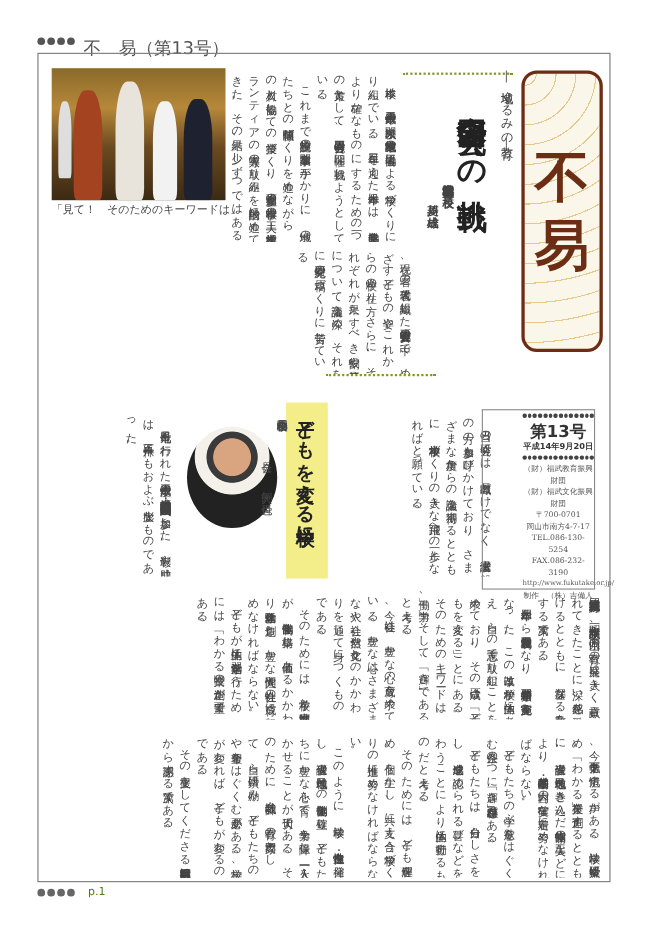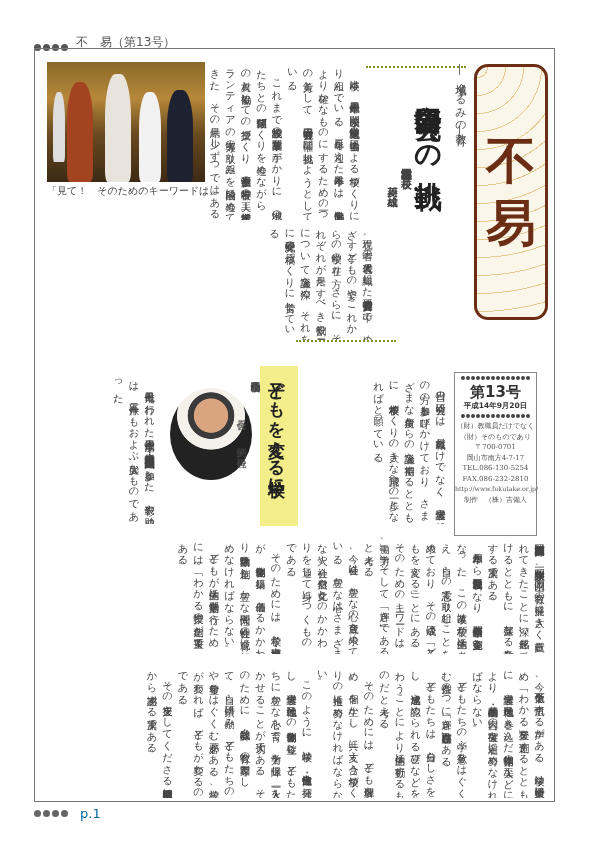--- a/index.html
+++ b/index.html
@@ -1,17 +1,17 @@
 <!DOCTYPE html>
 <html><head>
 <meta charset="utf-8">
 <style>
   html,body{margin:0;padding:0;background:#ffffff;}
   body{width:600px;height:848px;position:relative;overflow:hidden;font-family:"DejaVu Sans","Liberation Sans",sans-serif;color:#333;}
-  .hdr{position:absolute;left:34px;top:34px;font-size:12px;color:#555;display:flex;align-items:flex-end;gap:8px;}
+  .hdr{position:absolute;left:34px;top:34px;font-size:16px;color:#555;display:flex;align-items:flex-start;gap:8px;}
   .dots{display:flex;gap:2px;}
   .dots i{display:block;width:7px;height:7px;border-radius:50%;background:#555;}
   .frame{position:absolute;left:34px;top:48px;width:521px;height:754px;border:1.5px solid #777;box-sizing:border-box;}
   .vbox{writing-mode:vertical-rl;font-size:10.2px;line-height:15.5px;color:#444;position:absolute;overflow:hidden;letter-spacing:0.2px;}
   .vbox p{margin:0;}
   .ind{text-indent:1em;}
   .logo{position:absolute;left:474px;top:64px;width:74px;height:256px;border:3px solid #6b2e14;border-radius:14px;box-sizing:border-box;
     background:
       repeating-radial-gradient(circle at 0 0, transparent 0 10px, #e6c98d 10px 11px, transparent 11px 18px),
       #fbf6ea;
@@ -24,27 +24,27 @@
   .byline1 b{display:block;margin-top:18px;}
   .photo1{position:absolute;left:47px;top:62px;width:158px;height:120px;
     background:linear-gradient(180deg,#8a6a2a 0%,#b6883a 30%,#6a4a20 60%,#3c2a14 100%);overflow:hidden;}
   .photo1 .p{position:absolute;border-radius:40% 40% 10% 10%;}
   .caption1{position:absolute;left:47px;top:184px;font-size:10px;color:#444;font-family:"DejaVu Serif",serif;}
   .photo2{position:absolute;left:170px;top:388px;width:82px;height:92px;border-radius:50%;
     background:radial-gradient(circle at 50% 30%,#d9a480 0 22%,#3a3a3a 23% 30%,#f4f0ea 31% 44%,#222 45% 100%);}
   .title2{position:absolute;left:260px;top:366px;width:38px;height:160px;background:#f4ee8a;}
   .title2 .t{position:absolute;left:6px;top:4px;writing-mode:vertical-rl;font-family:"DejaVu Serif",serif;font-weight:bold;font-size:17px;color:#222;}
   .byline2{position:absolute;writing-mode:vertical-rl;font-family:"DejaVu Serif",serif;font-size:10px;color:#444;top:374px;}
-  .infobox{position:absolute;left:454px;top:372px;width:83px;height:164px;border:1px solid #888;box-sizing:border-box;text-align:center;font-size:7px;color:#555;font-family:"DejaVu Serif",serif;}
+  .infobox{position:absolute;left:438px;top:372px;width:103px;height:164px;border:1px solid #888;box-sizing:border-box;text-align:center;font-size:7px;color:#555;font-family:"DejaVu Serif",serif;padding-left:36px;}
   .infobox .dl{display:flex;justify-content:center;gap:1px;margin:3px 0;}
   .infobox .dl i{display:block;width:4px;height:4px;border-radius:50%;background:#444;}
   .infobox .no{font-family:"DejaVu Sans",sans-serif;font-weight:bold;font-size:15px;color:#333;line-height:18px;}
   .infobox .dt{font-family:"DejaVu Sans",sans-serif;font-weight:bold;font-size:7.5px;color:#333;}
   .infobox div.l{line-height:10.5px;}
-  .ftr{position:absolute;left:34px;top:806px;font-size:13px;color:#0369a1;display:flex;align-items:center;gap:12px;}
+  .ftr{position:absolute;left:34px;top:806px;font-size:10px;color:#4d7c0f;display:flex;align-items:center;gap:12px;}
 </style>
 </head>
 <body>
 
 <div class="hdr">
   <span class="dots">
       <i></i>
       <i></i>
       <i></i>
       <i></i>
@@ -142,26 +142,26 @@
       <i></i>
       <i></i>
       <i></i>
       <i></i>
       <i></i>
       <i></i>
       <i></i>
       <i></i>
       <i></i>
     </div>
-  <div class="l">（財）教職員だけでなく</div>
-  <div class="l">（財）そのものであり</div>
+  <div class="l">（財）福武教育振興財団</div>
+  <div class="l">（財）福武文化振興財団</div>
   <div class="l">〒700-0701</div>
   <div class="l">岡山市南方4-7-17</div>
   <div class="l">TEL.086-130-5254</div>
-  <div class="l">FAX.086-232-2810</div>
+  <div class="l">FAX.086-232-3190</div>
   <div class="l" style="font-size:6.3px;">http://www.fukutake.or.jp/</div>
   <div class="l">制作　（株）吉備人</div>
 </div>
 
 <div class="ftr">
   <span class="dots">
       <i style="background:#666"></i>
       <i style="background:#666"></i>
       <i style="background:#666"></i>
       <i style="background:#666"></i>

